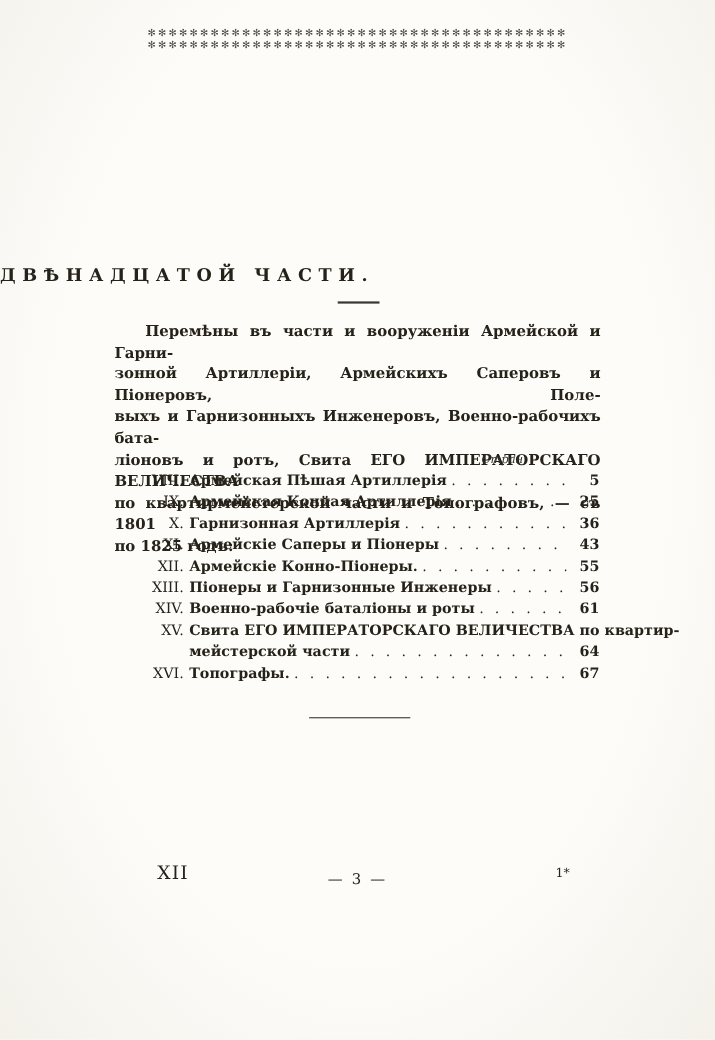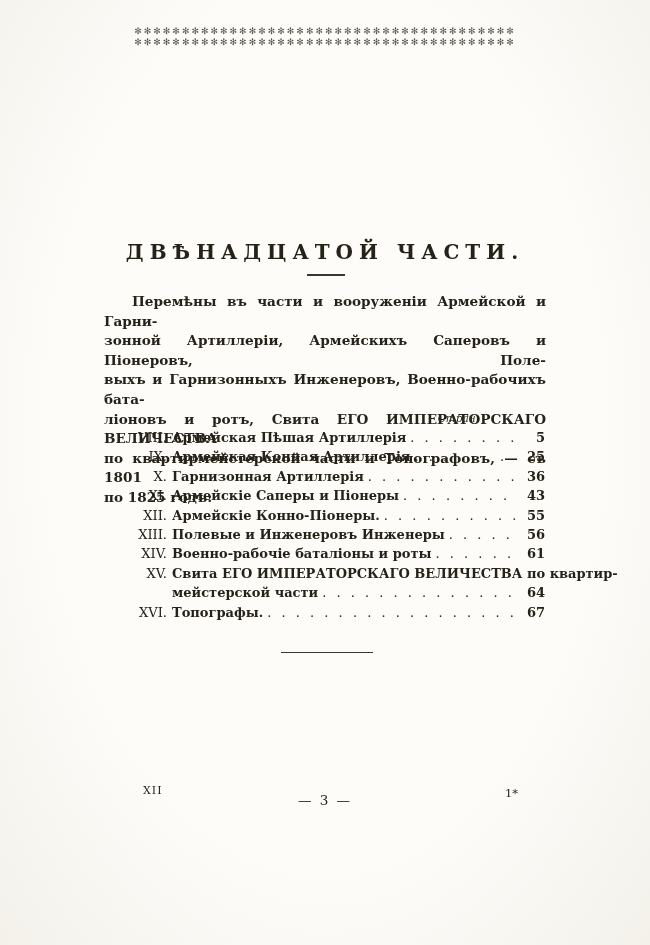--- a/index.html
+++ b/index.html
@@ -26,22 +26,21 @@
     white-space:nowrap;
   }
   
   .title{
     position:absolute;top:198px;left:0;right:0;
     text-align:center;
     font-size:22px;font-weight:700;letter-spacing:9px;
   }
   .subtitle{
     position:absolute;top:240px;left:0;right:0;
-    text-align:center;
-    font-size:20px;font-weight:700;letter-spacing:6px;
+    font-size:16px;font-weight:700;letter-spacing:6px;
   }
   .title-rule{
     position:absolute;top:274px;left:307px;
     width:38px;border-top:2px solid #3a362f;
   }
   
   .intro{
     position:absolute;top:292px;left:104px;width:442px;
     font-size:13.6px;line-height:19.6px;font-weight:700;
   }
@@ -81,21 +80,21 @@
   .toc-page{flex:none;width:26px;text-align:right;font-weight:700;}
   .toc-page.empty{visibility:hidden;}
   
   .section-divider{
     position:absolute;top:652px;left:281px;
     width:92px;border-top:1.4px solid #3a362f;
   }
   
   .footer-left{
     position:absolute;top:784px;left:143px;
-    font-size:11px;letter-spacing:1px;
+    font-size:17px;letter-spacing:1px;
   }
   .footer-center{
     position:absolute;top:792px;left:0;right:0;
     text-align:center;font-size:13.5px;letter-spacing:2px;
   }
   .footer-right{
     position:absolute;top:786px;right:132px;
     font-size:11.5px;
   }
 </style>
@@ -155,21 +154,21 @@
 
     <div class="toc-line">
       <span class="toc-num">XII.</span>
       <span class="toc-title">Армейскіе Конно-Піонеры.</span>
       <span class="leader"></span>
       <span class="toc-page">55</span>
     </div>
 
     <div class="toc-line">
       <span class="toc-num">XIII.</span>
-      <span class="toc-title">Полевые и Инженеровъ Инженеры</span>
+      <span class="toc-title">Піонеры и Гарнизонные Инженеры</span>
       <span class="leader"></span>
       <span class="toc-page">56</span>
     </div>
 
     <div class="toc-line">
       <span class="toc-num">XIV.</span>
       <span class="toc-title">Военно-рабочіе баталіоны и роты</span>
       <span class="leader"></span>
       <span class="toc-page">61</span>
     </div>

